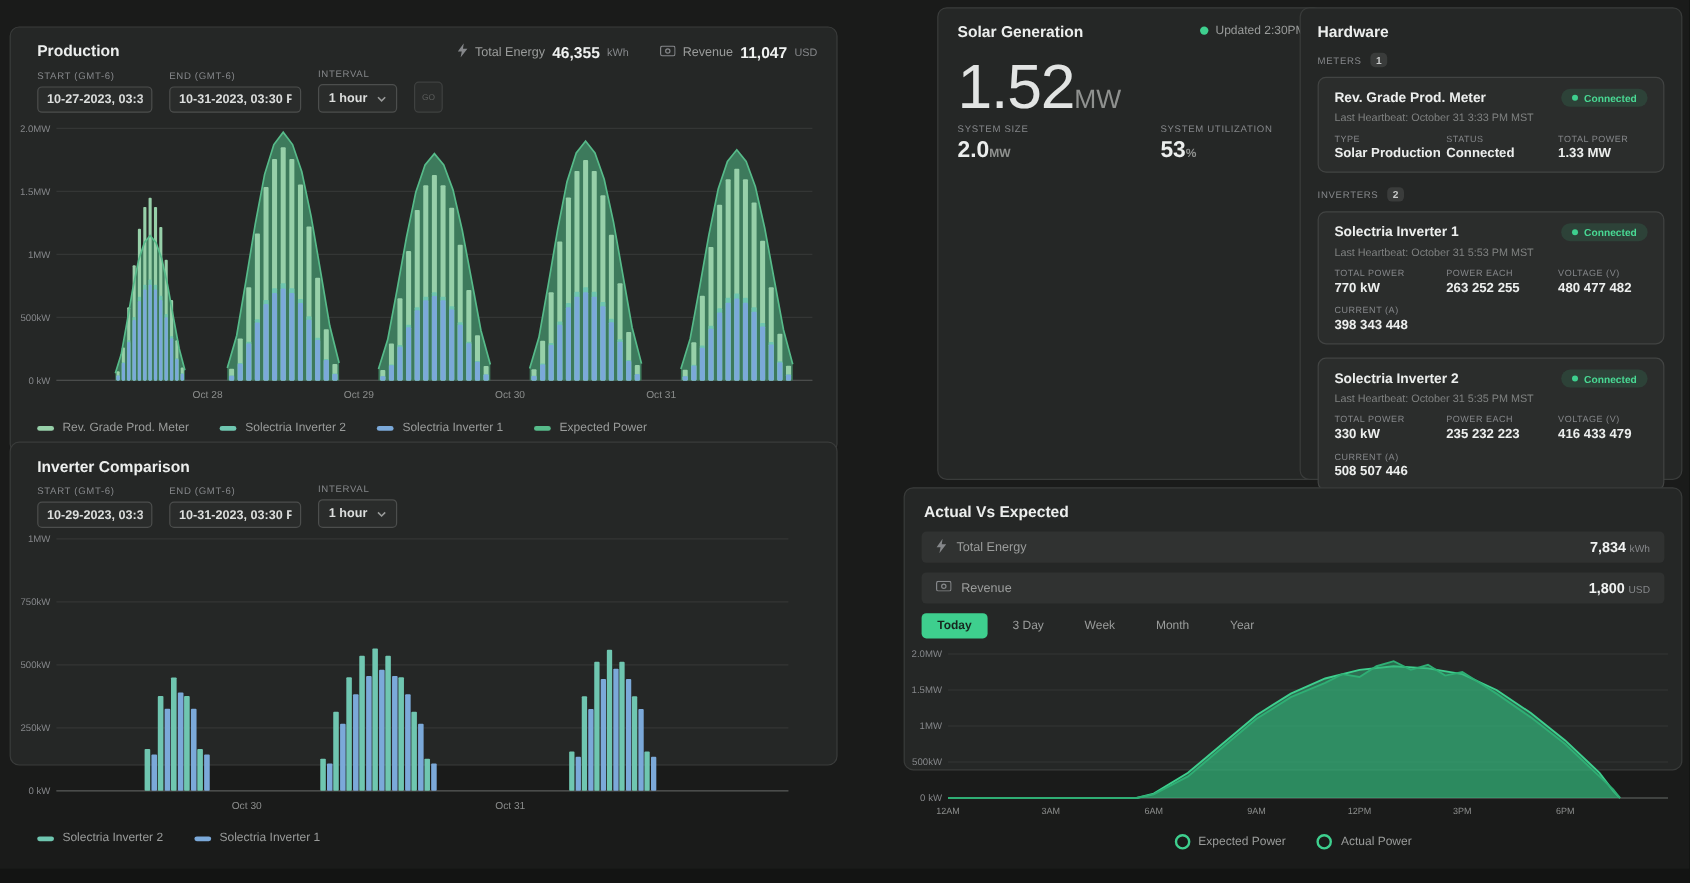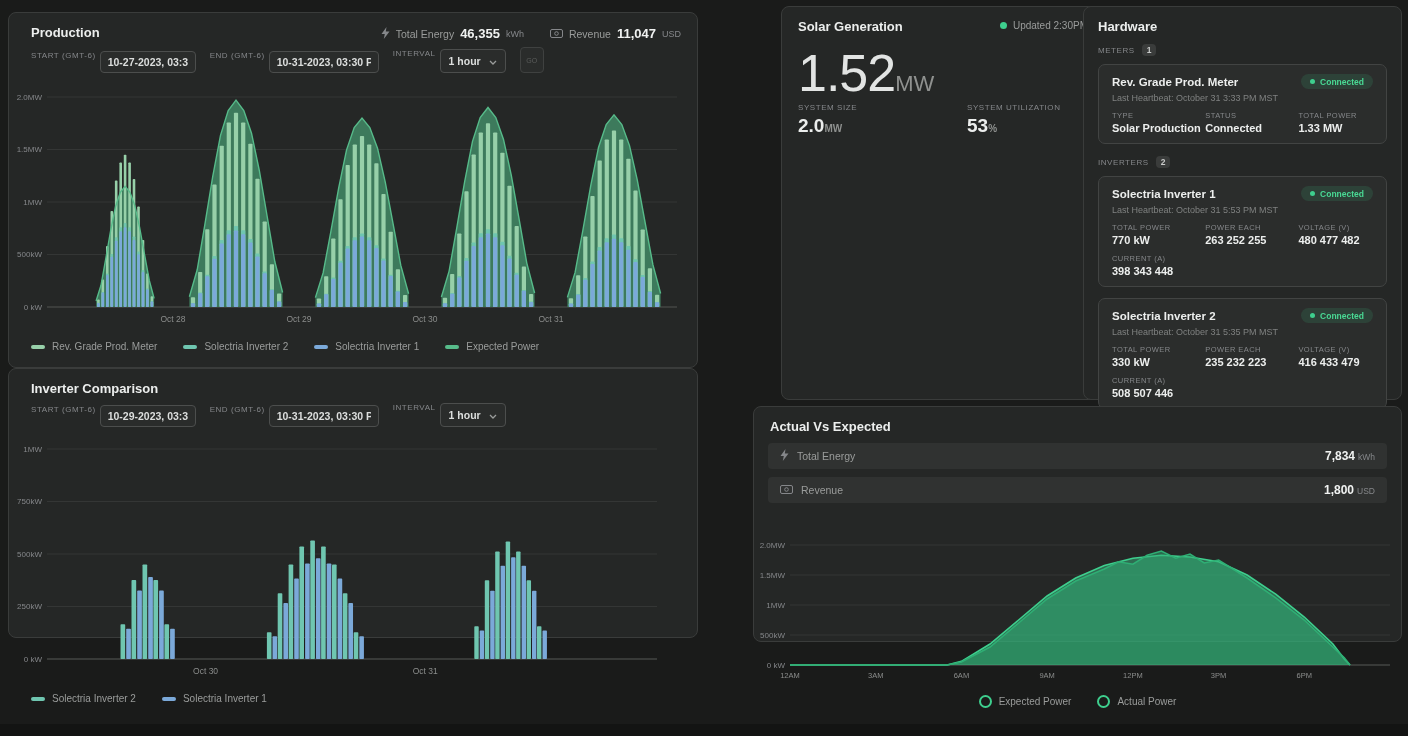--- a/index.html
+++ b/index.html
@@ -4,21 +4,21 @@
 <style>
   html,body{margin:0;padding:0;background:#121312;}
   .page{position:relative;width:1408px;height:736px;background:#1a1b1a;
         font-family:"Liberation Sans",sans-serif;color:#e6e8e7;overflow:hidden;}
   .panel{position:absolute;background:#252726;border:1px solid #3a3c3b;border-radius:8px;box-sizing:border-box;}
   .ptitle{font-size:13px;font-weight:bold;color:#eceeed;}
   .mlabel{font-size:8px;letter-spacing:.07em;color:#85878a;text-transform:uppercase;}
   .muted{color:#9a9c9b;}
   
   .ctrls{position:absolute;display:flex;gap:14px;align-items:flex-end;}
-  .ctrl{display:flex;flex-direction:row;gap:4px;}
+  .ctrl{display:flex;flex-direction:column;gap:4px;}
   .tinput{background:#2a2c2b;border:1px solid #4c4e4d;border-radius:4px;color:#dcdedd;
           font-size:10.5px;font-weight:bold;font-family:"Liberation Sans",sans-serif;
           padding:4px 7px;height:22px;box-sizing:border-box;}
   .tinput.start{width:96px}.tinput.end{width:110px}
   .selbox{display:flex;align-items:center;gap:8px;background:#2a2c2b;border:1px solid #4c4e4d;
           border-radius:4px;padding:0 8px;height:22px;font-size:10.5px;font-weight:bold;color:#dcdedd;}
   .gobtn{height:24px;width:22px;border:1px solid #3f4140;background:#2a2c2b;border-radius:4px;
          color:#5a5c5b;font-size:7px;display:flex;align-items:center;justify-content:center;}
   
   .pstats{position:absolute;display:flex;gap:26px;align-items:center;}
@@ -62,21 +62,21 @@
        font-family:"Liberation Sans",sans-serif;}
   .tab.active{background:#3ecf8e;color:#17281f;font-weight:bold;}
   .bottomband{position:absolute;left:0;right:0;top:724px;height:12px;background:#131413;}
   svg text{font-family:"Liberation Sans",sans-serif;}
 </style>
 </head>
 <body>
 
 <div class="page">
 
-  <div class="panel" style="left:8px;top:12px;width:690px;height:356px;">
+  <div class="panel" style="left:8px;top:22px;width:690px;height:356px;">
     <div class="ptitle" style="position:absolute;left:22px;top:12px;">Production</div>
 
     <div class="pstats" style="right:16px;top:13px;">
       <div class="pstat">
         <span>
           <svg width="9" height="12" viewBox="0 0 9 12">
               <path d="M5.5 0 L0.5 7 H3.8 L2.8 12 L8.5 4.6 H4.8 Z" fill="#85878a"></path>
             </svg>
         </span>
         <span class="muted">Total Energy</span>
@@ -594,20 +594,27 @@
           <svg width="13" height="9" viewBox="0 0 13 9">
               <rect x="0.5" y="0.5" width="12" height="8" rx="1.5" fill="none" stroke="#85878a"></rect>
               <circle cx="6.5" cy="4.5" r="1.8" fill="none" stroke="#85878a"></circle>
             </svg>
         </span>
         <span>Revenue</span>
       </span>
       <span class="rv"><span>1,800</span><span class="ru">USD</span></span>
     </div>
 
+    <div class="tabs" style="left:14px;top:104px;">
+      <button class="tab active">Today</button>
+      <button class="tab">3 Day</button>
+      <button class="tab">Week</button>
+      <button class="tab">Month</button>
+      <button class="tab">Year</button>
+    </div>
 
     <div class="chartbox" id="ave-chart" style="left:6px;top:130px;width:637px;height:152px;"><svg width="637" height="152" viewBox="0 0 637 152">
           <line x1="30" y1="8" x2="630" y2="8" stroke="#343635" stroke-width="1" stroke-dasharray="none"></line>
           <text x="25" y="10.8" text-anchor="end" font-size="8" fill="#85878a">2.0MW</text>
           <line x1="30" y1="38" x2="630" y2="38" stroke="#343635" stroke-width="1" stroke-dasharray="none"></line>
           <text x="25" y="40.8" text-anchor="end" font-size="8" fill="#85878a">1.5MW</text>
           <line x1="30" y1="68" x2="630" y2="68" stroke="#343635" stroke-width="1" stroke-dasharray="none"></line>
           <text x="25" y="70.8" text-anchor="end" font-size="8" fill="#85878a">1MW</text>
           <line x1="30" y1="98" x2="630" y2="98" stroke="#343635" stroke-width="1" stroke-dasharray="none"></line>
           <text x="25" y="100.8" text-anchor="end" font-size="8" fill="#85878a">500kW</text>

